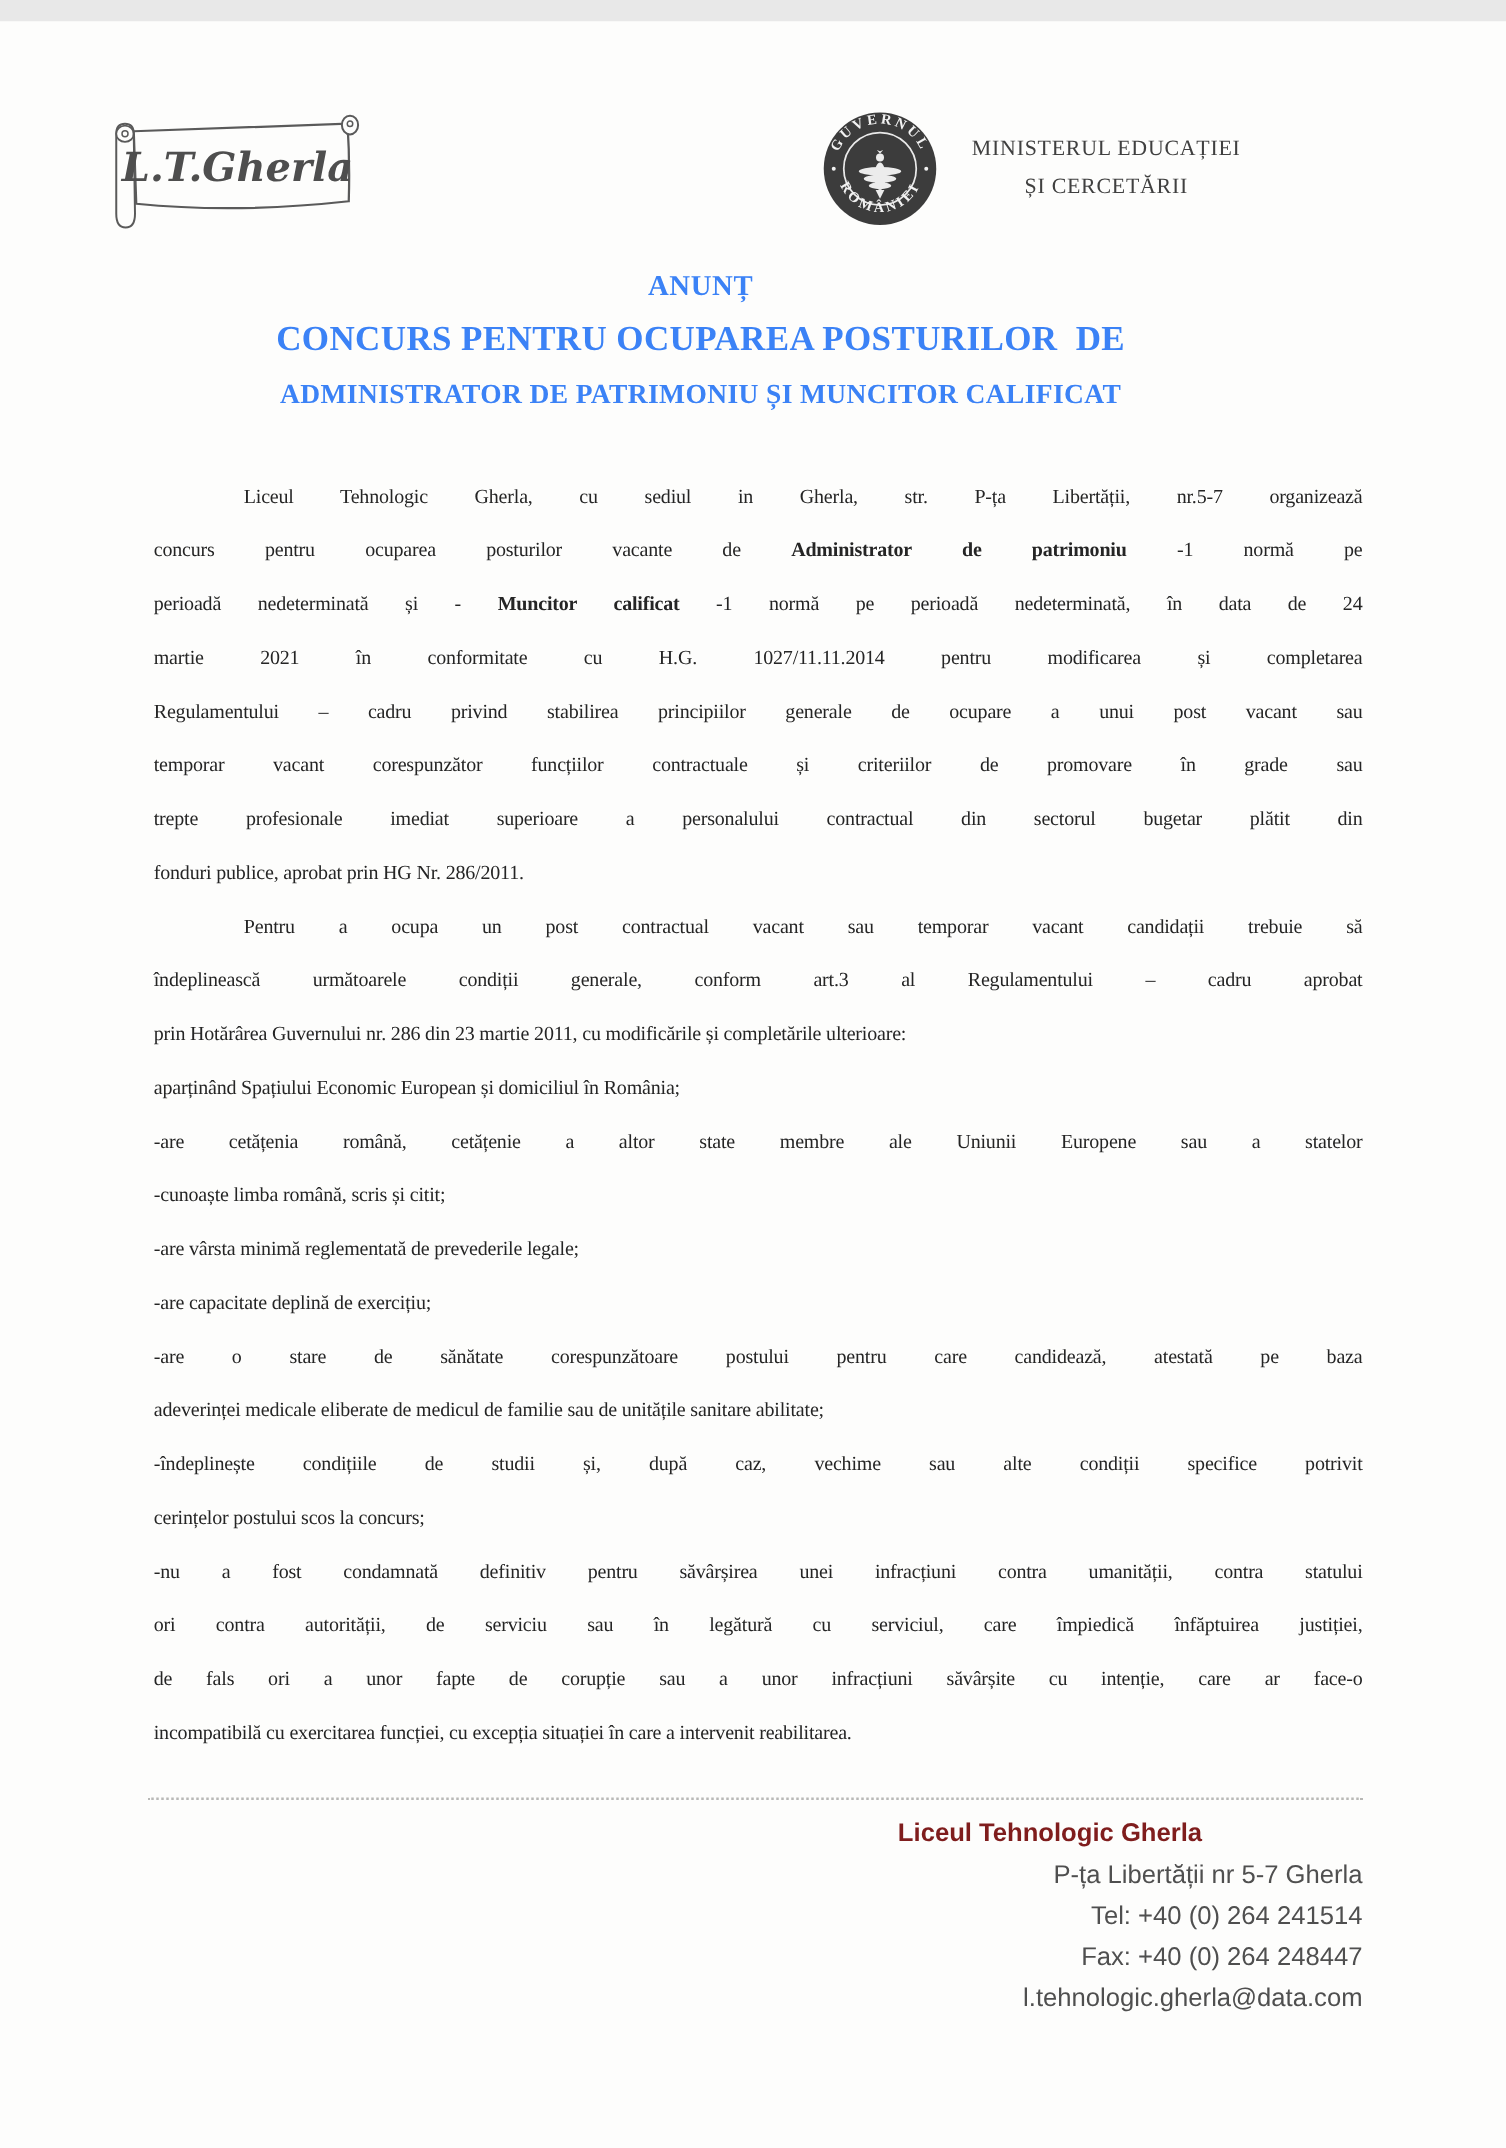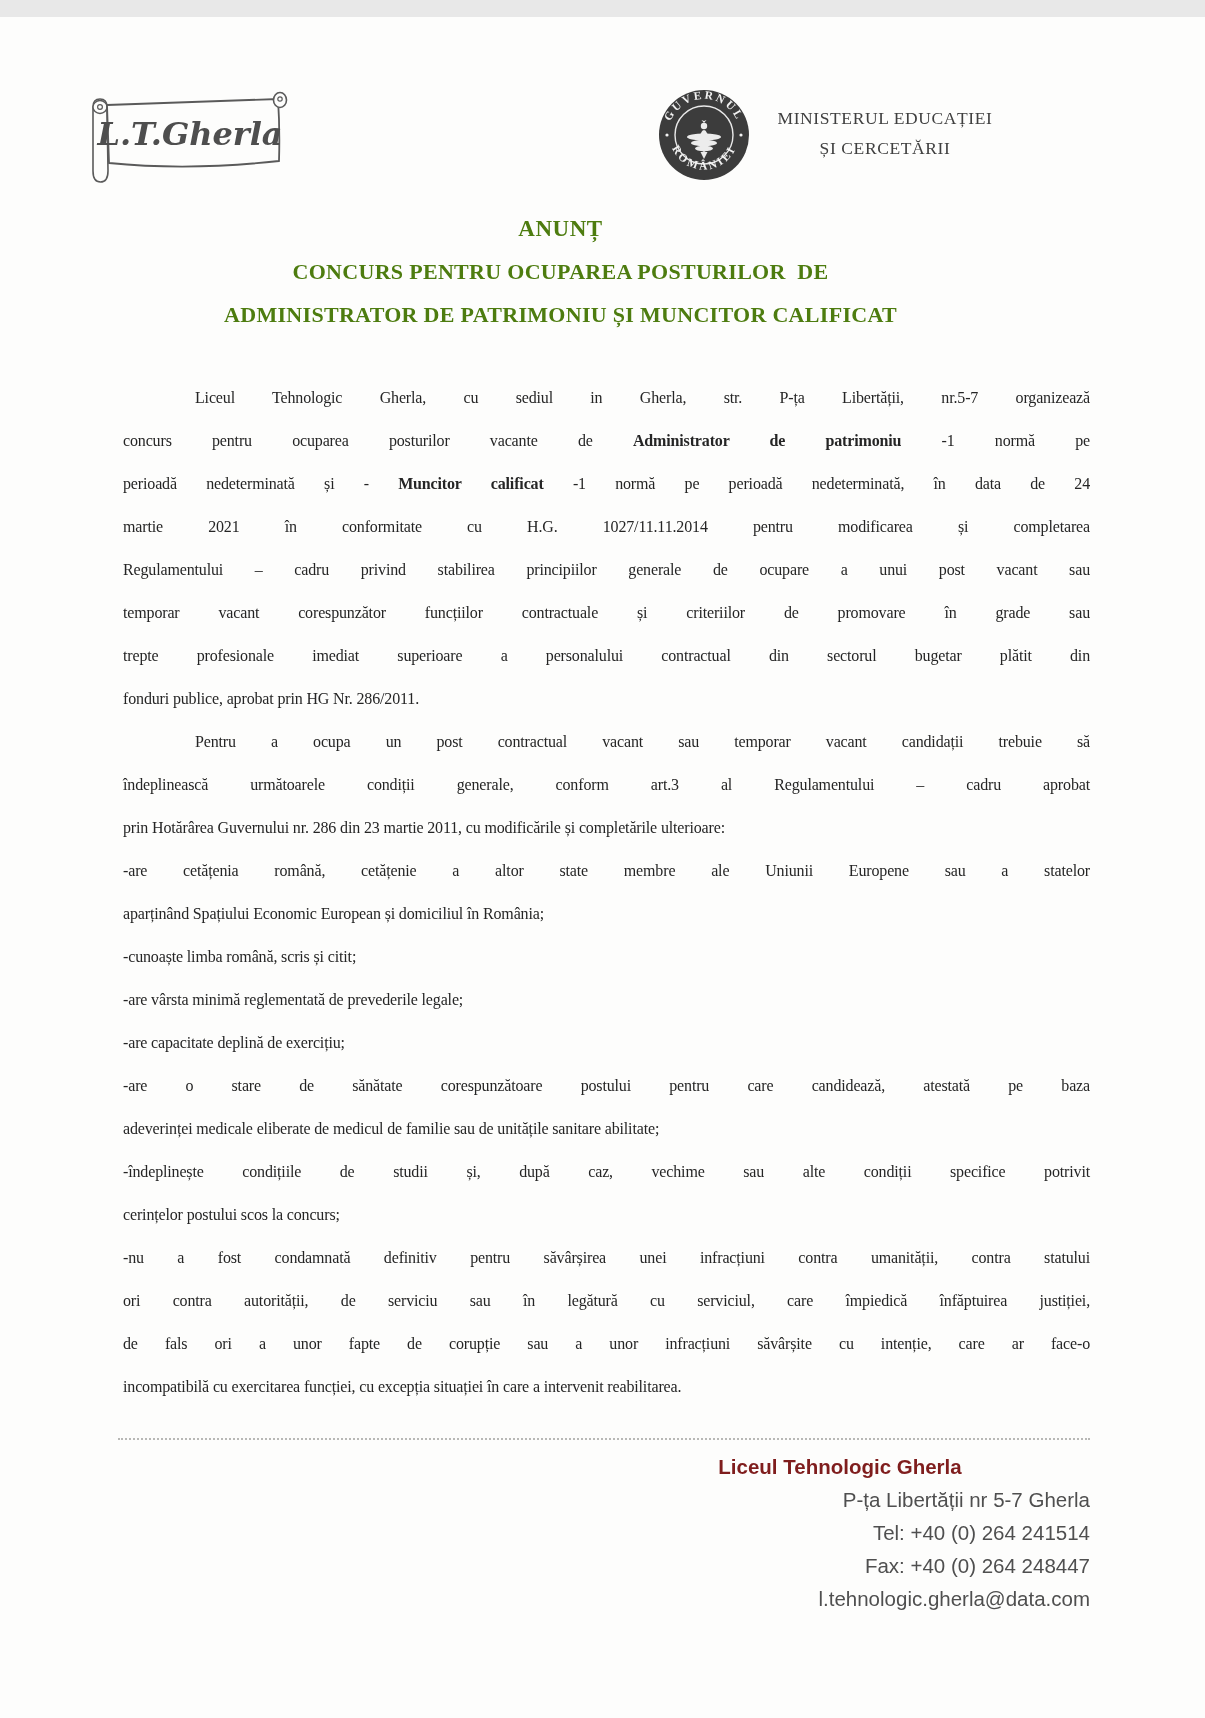--- a/index.html
+++ b/index.html
@@ -19,24 +19,24 @@
   .ministry{
     position:absolute;left:770px;top:86px;width:230px;
     text-align:center;
     font-size:17.5px;line-height:30px;
     color:#404040;letter-spacing:0.6px;
   }
 
   
   .title-block{
     position:absolute;left:123px;top:190px;width:875px;
-    text-align:center;font-weight:bold;color:#4d7c0f;
+    text-align:center;font-weight:bold;color:#3b82f6;
   }
   .title-line1{font-size:23px;line-height:43px;letter-spacing:0.5px;}
-  .title-line2{font-size:22px;line-height:43px;letter-spacing:0.3px;}
+  .title-line2{font-size:28px;line-height:43px;letter-spacing:0.3px;}
   .title-line3{font-size:22px;line-height:43px;letter-spacing:0.3px;}
 
   
   .body-text{
     position:absolute;left:123px;top:359px;width:967px;
     font-size:16px;line-height:43px;letter-spacing:-0.15px;
     color:#252525;
   }
   .line{text-align:justify;text-align-last:justify;}
   .line.last{text-align-last:left;}
@@ -117,22 +117,22 @@
       <div class="line">concurs pentru ocuparea posturilor vacante de <strong>Administrator de patrimoniu</strong> -1 normă pe</div>
       <div class="line">perioadă nedeterminată și - <strong>Muncitor calificat</strong> -1 normă pe perioadă nedeterminată, în data de 24</div>
       <div class="line">martie 2021 în conformitate cu H.G. 1027/11.11.2014 pentru modificarea și completarea</div>
       <div class="line">Regulamentului – cadru privind stabilirea principiilor generale de ocupare a unui post vacant sau</div>
       <div class="line">temporar vacant corespunzător funcțiilor contractuale și criteriilor de promovare în grade sau</div>
       <div class="line">trepte profesionale imediat superioare a personalului contractual  din sectorul bugetar plătit din</div>
       <div class="line last">fonduri publice, aprobat prin HG Nr. 286/2011.</div>
       <div class="line indent">Pentru a ocupa un post contractual vacant sau temporar vacant candidații trebuie să</div>
       <div class="line">îndeplinească următoarele condiții generale, conform art.3 al Regulamentului – cadru aprobat</div>
       <div class="line last">prin  Hotărârea Guvernului nr. 286 din 23 martie 2011, cu modificările și completările ulterioare:</div>
+      <div class="line last">aparținând Spațiului Economic European și domiciliul în România;</div>
       <div class="line">-are cetățenia română, cetățenie a altor state membre ale Uniunii Europene sau a statelor</div>
-      <div class="line last">aparținând Spațiului Economic European și domiciliul în România;</div>
       <div class="line last">-cunoaște limba română, scris și citit;</div>
       <div class="line last">-are vârsta minimă reglementată de prevederile legale;</div>
       <div class="line last">-are capacitate deplină de exercițiu;</div>
       <div class="line">-are o stare de sănătate corespunzătoare postului pentru care candidează, atestată pe baza</div>
       <div class="line last">adeverinței medicale eliberate de medicul de familie sau de unitățile sanitare abilitate;</div>
       <div class="line">-îndeplinește condițiile de studii și, după caz, vechime sau alte condiții specifice potrivit</div>
       <div class="line last">cerințelor postului scos la concurs;</div>
       <div class="line">-nu a fost condamnată definitiv pentru săvârșirea unei infracțiuni contra umanității, contra statului</div>
       <div class="line">ori contra autorității, de serviciu sau în legătură cu serviciul, care împiedică înfăptuirea justiției,</div>
       <div class="line">de fals ori a unor fapte de corupție sau a unor infracțiuni săvârșite cu intenție, care ar face-o</div>

